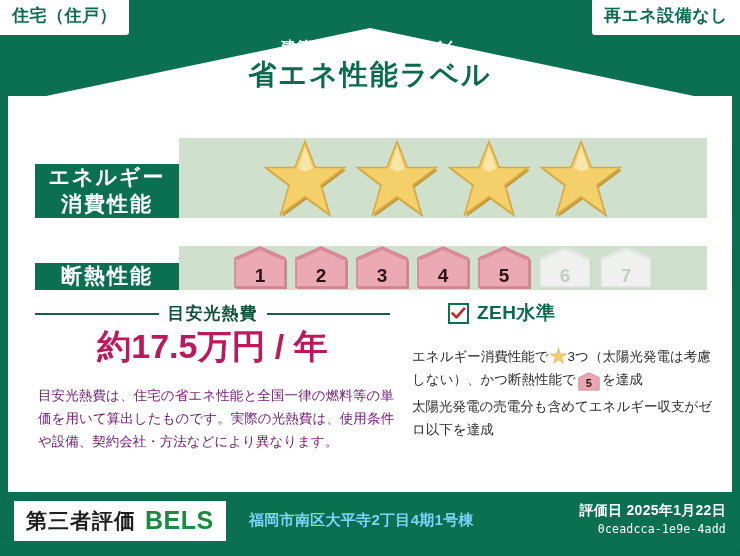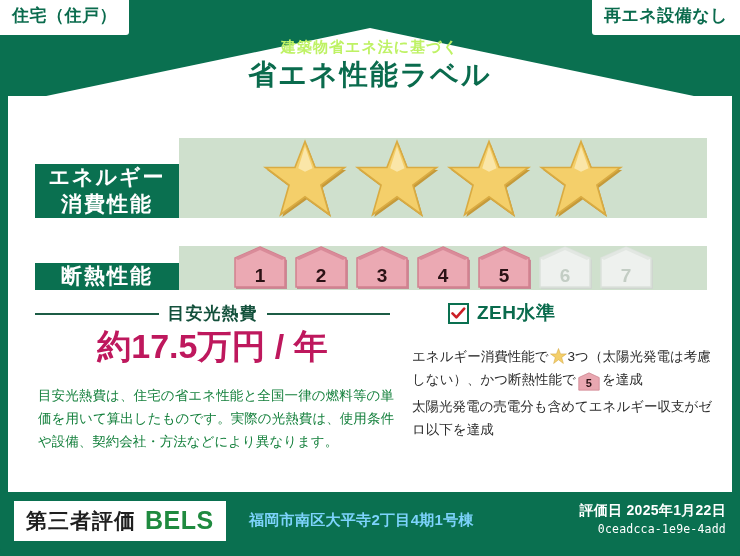--- a/index.html
+++ b/index.html
@@ -56,21 +56,21 @@
 
   .title-wrap {
     position: absolute;
     left: 0;
     top: 38px;
     width: 740px;
     text-align: center;
     z-index: 4;
   }
   .title-sub {
-    color: #bef264;
+    color: #ffffff;
     font-size: 15px;
     font-weight: bold;
     letter-spacing: 1px;
     line-height: 1.2;
   }
   .title-main {
     color: #0a6b4d;
     font-size: 28px;
     font-weight: bold;
     letter-spacing: 2px;
@@ -181,21 +181,21 @@
     font-size: 34px;
     font-weight: bold;
     letter-spacing: 0px;
     line-height: 1.2;
   }
   .cost-note {
     position: absolute;
     left: 30px;
     top: 288px;
     width: 356px;
-    color: #15803d;
+    color: #701a75;
     font-size: 13.5px;
     line-height: 1.72;
     text-align: justify;
   }
 
   
   .crit {
     position: absolute;
     left: 404px;
     width: 306px;

